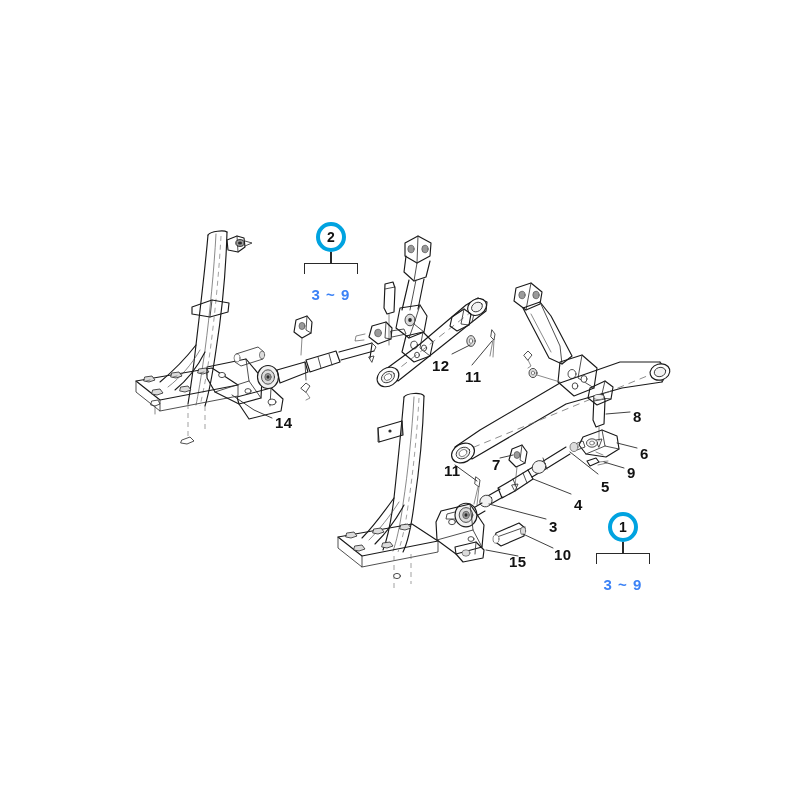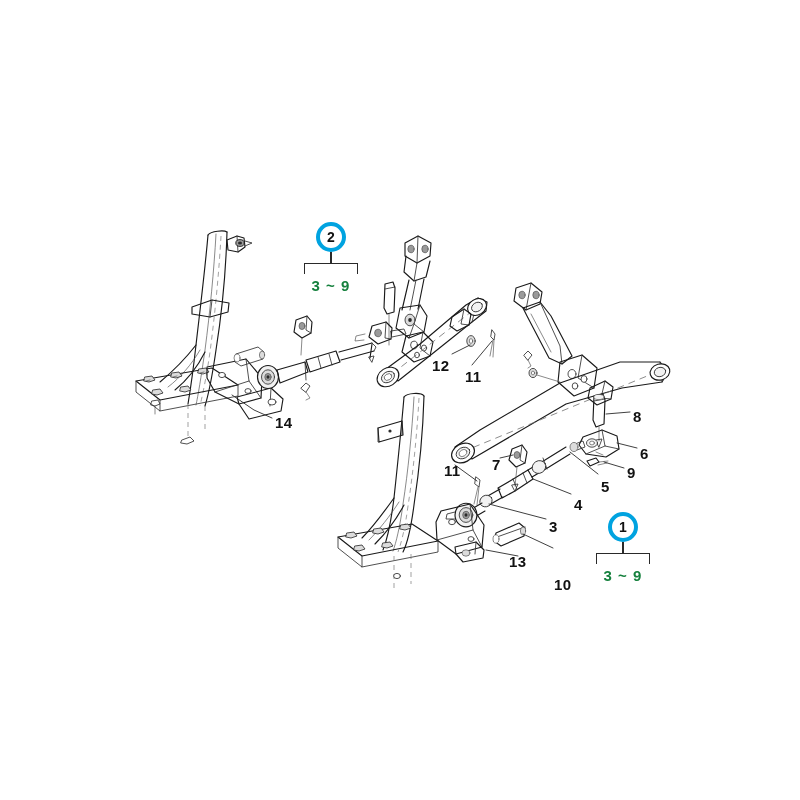--- a/index.html
+++ b/index.html
@@ -138,22 +138,22 @@
     border-top: 1.5px solid #2a2a2a;
     border-left: 1.5px solid #2a2a2a;
     border-right: 1.5px solid #2a2a2a;
     box-sizing: border-box;
   }
   .callout-range {
     text-align: center;
     font-family: "Liberation Sans", sans-serif;
     font-size: 15px;
     font-weight: 700;
-    color: #15803d;
-    margin-top: 3px;
+    color: #3b82f6;
+    margin-top: 12px;
     letter-spacing: 1px;
     white-space: nowrap;
   }
 </style>
 </head>
 <body>
 
 <div id="diagram-root">
 
   <svg id="diagram-svg" viewBox="0 0 800 800">
@@ -515,16 +515,16 @@
   <div class="part-num" style="left:465px; top:368px;">11</div>
   <div class="part-num" style="left:275px; top:414px;">14</div>
   <div class="part-num" style="left:633px; top:408px;">8</div>
   <div class="part-num" style="left:640px; top:445px;">6</div>
   <div class="part-num" style="left:627px; top:464px;">9</div>
   <div class="part-num" style="left:601px; top:478px;">5</div>
   <div class="part-num" style="left:444px; top:462px;">11</div>
   <div class="part-num" style="left:492px; top:456px;">7</div>
   <div class="part-num" style="left:574px; top:496px;">4</div>
   <div class="part-num" style="left:549px; top:518px;">3</div>
-  <div class="part-num" style="left:554px; top:546px;margin-top:30px;">10</div>
-  <div class="part-num" style="left:509px; top:553px;">13</div>
+  <div class="part-num" style="left:554px; top:546px;">10</div>
+  <div class="part-num" style="left:509px; top:553px;">15</div>
 
 </div>
 
 </body></html>

